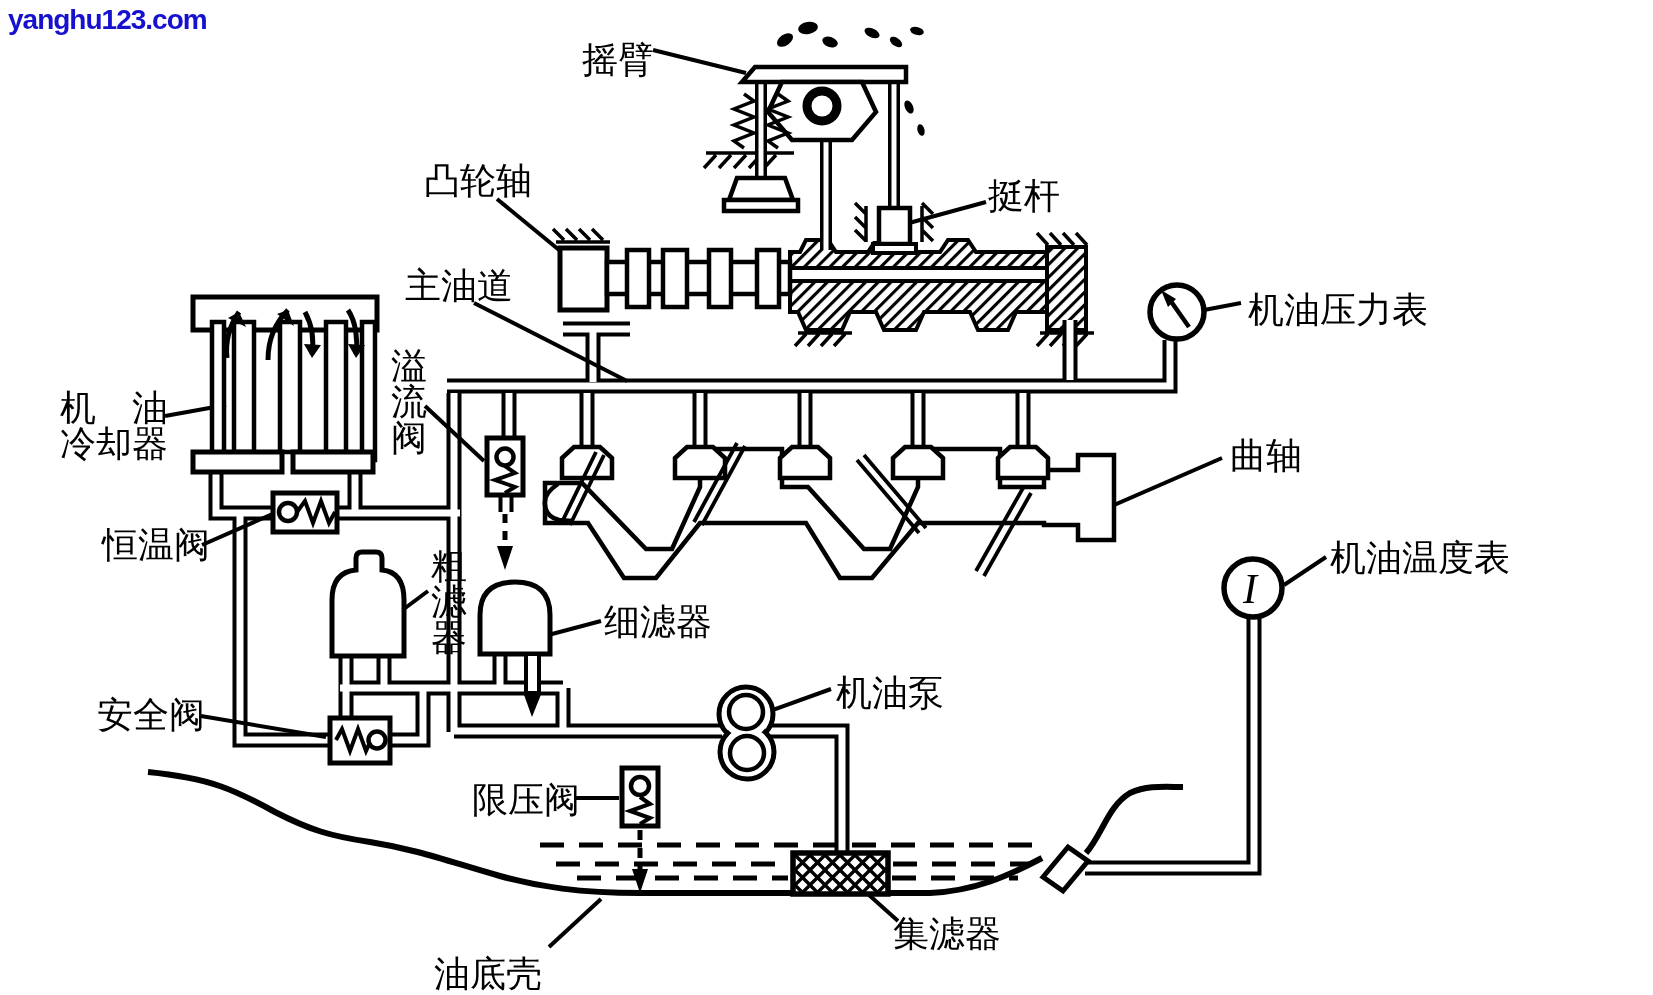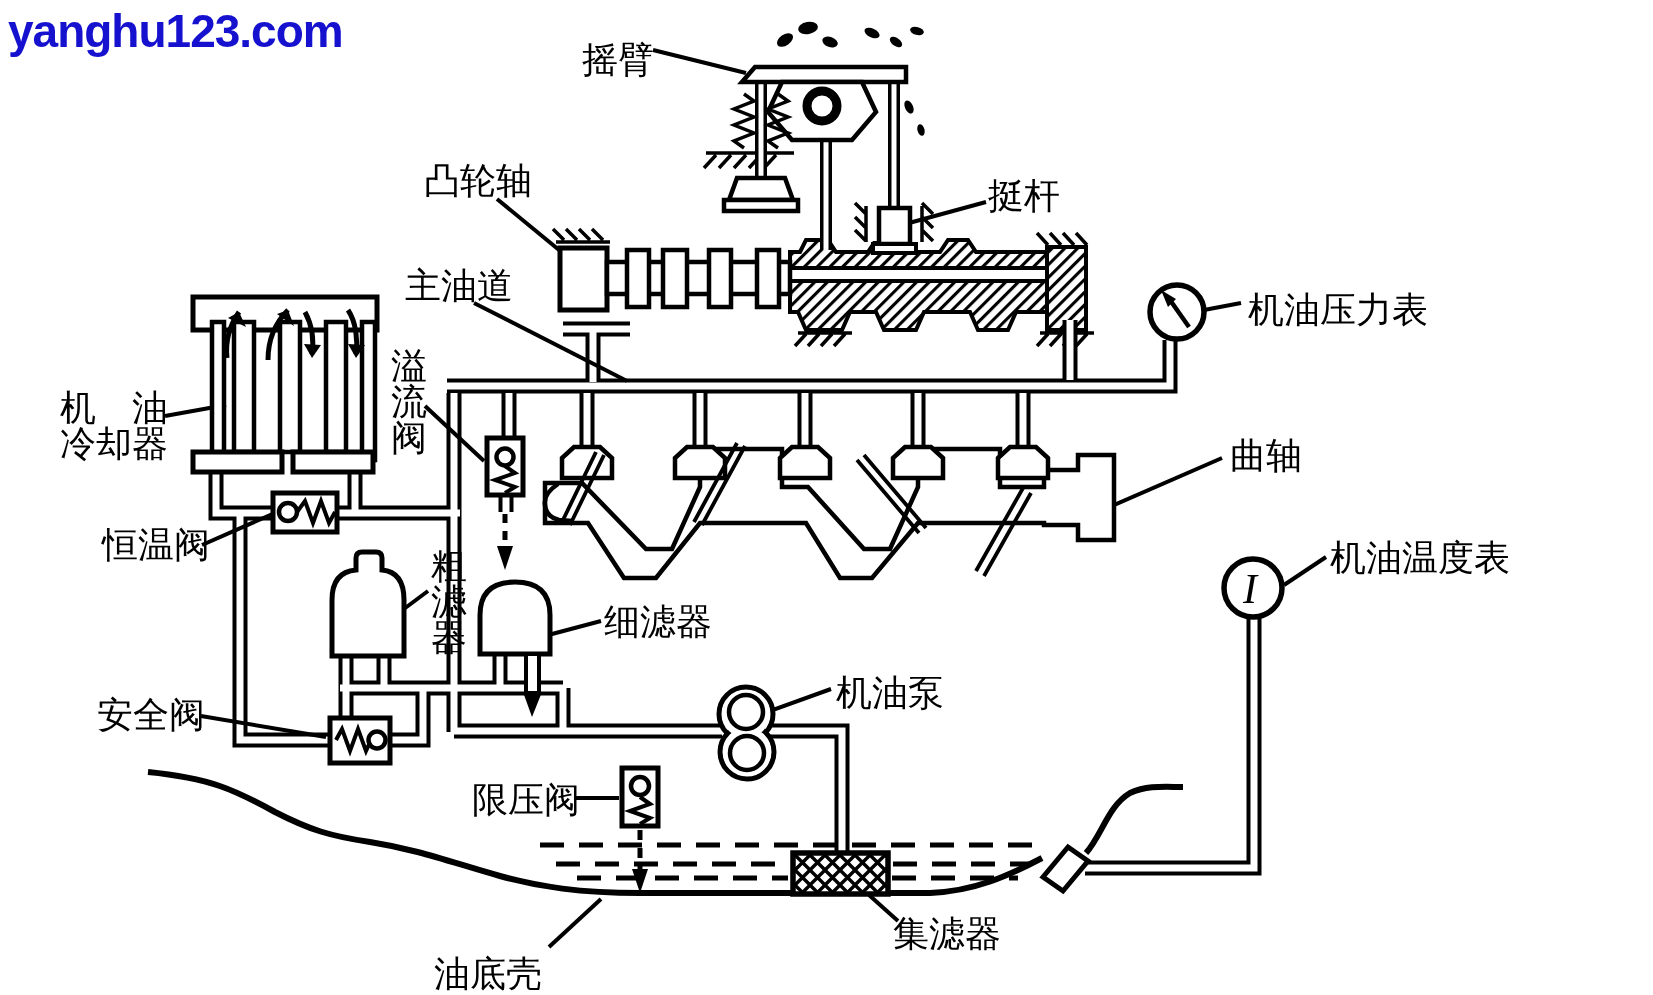--- a/index.html
+++ b/index.html
@@ -1,19 +1,19 @@
 <!DOCTYPE html>
 <html><head>
 <meta charset="utf-8">
 <style>
   html,body{margin:0;padding:0;background:#fff;}
   #stage{position:relative;width:1653px;height:995px;background:#fff;overflow:hidden;
          font-family:"Liberation Serif", serif;}
   #watermark{position:absolute;left:8px;top:4px;font-family:"Liberation Sans",sans-serif;
-             font-weight:bold;font-size:46px;letter-spacing:-1px;color:#1511cf;}
+             font-weight:bold;font-size:28px;letter-spacing:-1px;color:#1511cf;}
   svg{position:absolute;left:0;top:0;}
   text{font-family:"Liberation Serif", serif;fill:#000;}
   .lbl{font-size:36px;}
 </style>
 </head>
 <body>
 
 <div id="stage">
   <div id="watermark">yanghu123.com</div>
 

